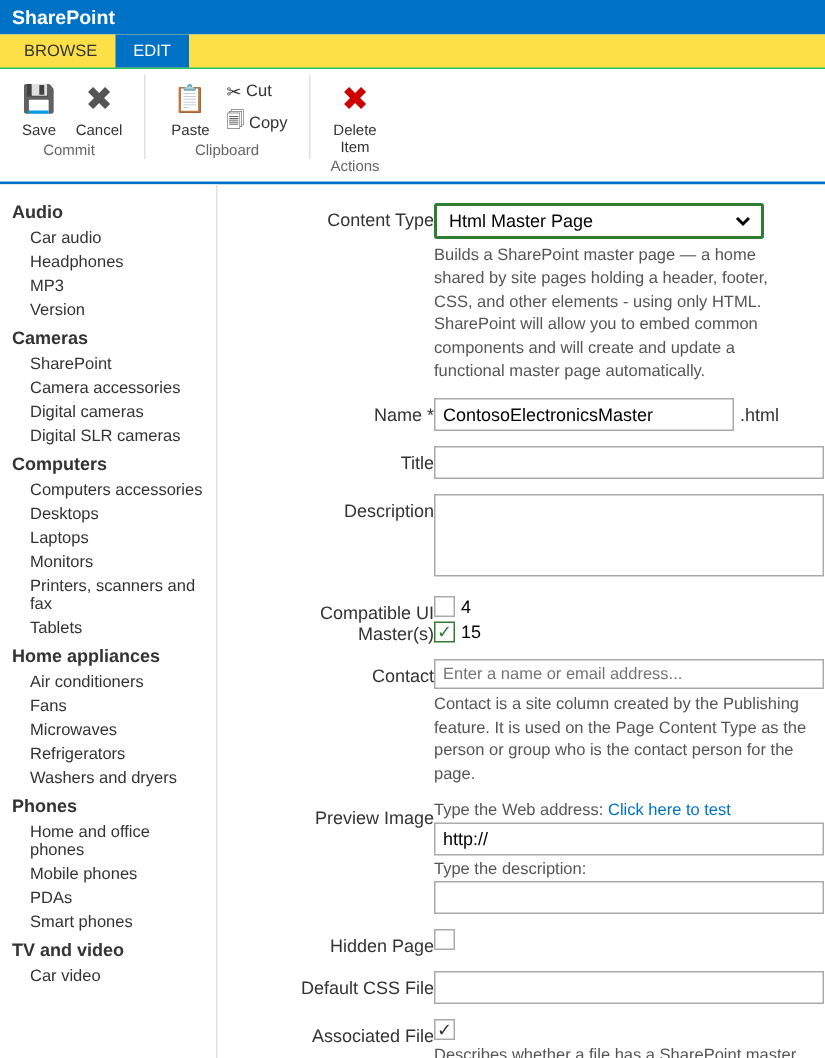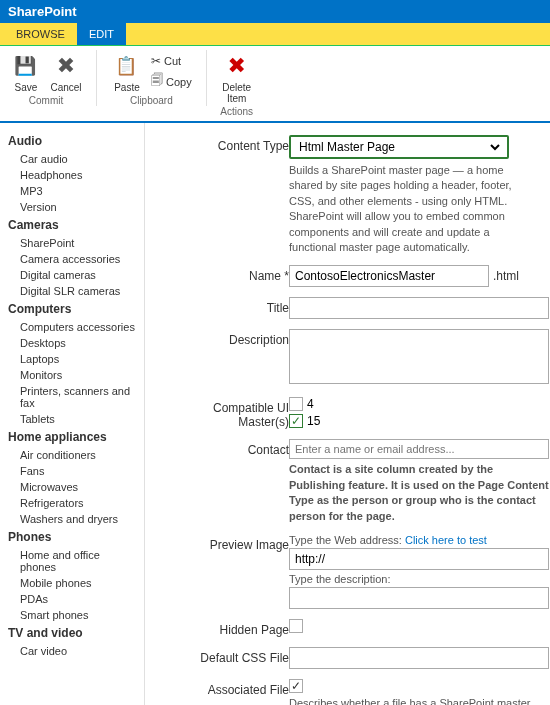--- a/index.html
+++ b/index.html
@@ -228,21 +228,20 @@
       padding: 3px 5px;
       font-size: 11px;
       width: 100%;
       color: #888;
     }
     .contact-desc {
       font-size: 11px;
       color: #555;
       margin-top: 3px;
       line-height: 1.4;
-      font-weight: bold;
     }
 
     
     .link-blue { color: #0072c6; cursor: pointer; font-size: 11px; }
     .type-desc { font-size: 11px; color: #555; margin-bottom: 2px; }
     .checkbox-plain {
       width: 14px;
       height: 14px;
       border: 1px solid #aaa;
       background: white;

